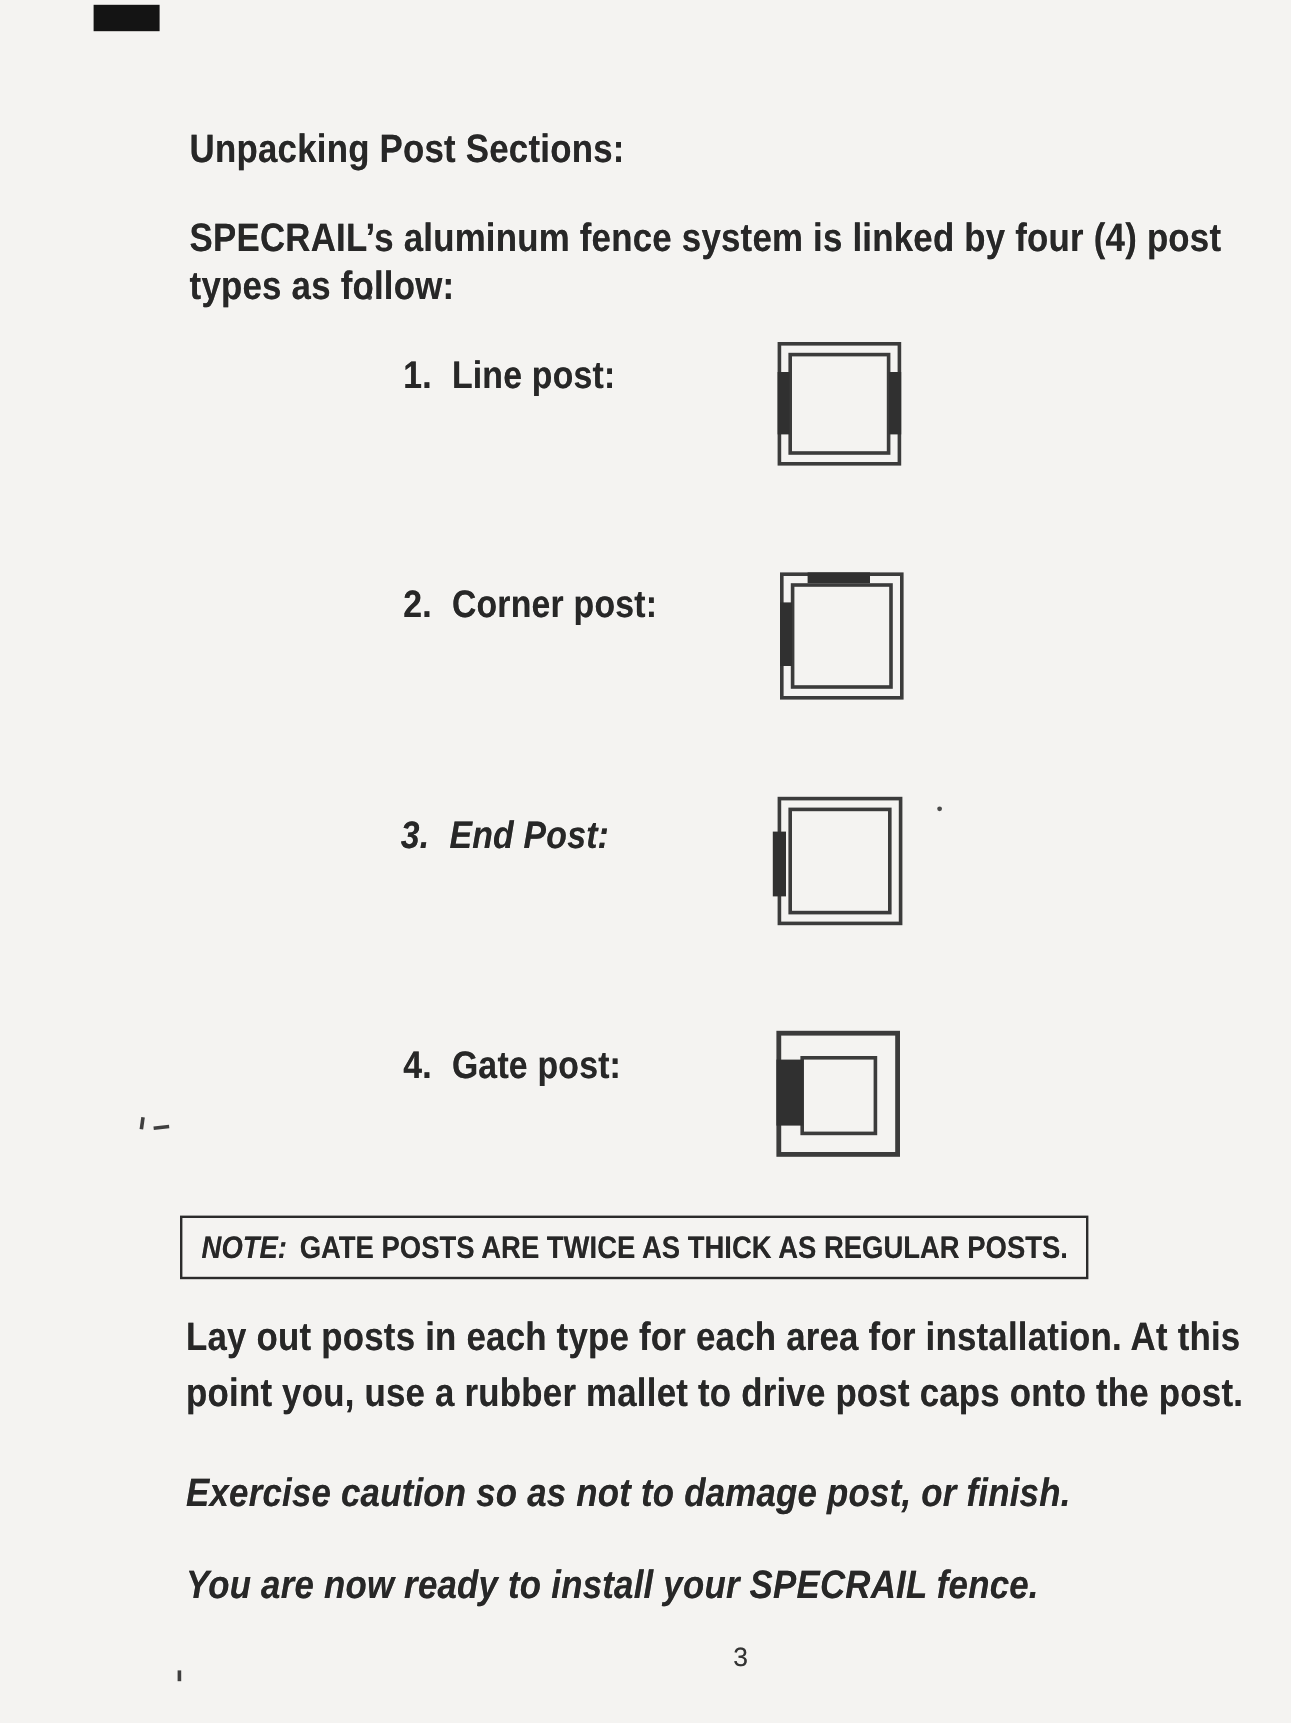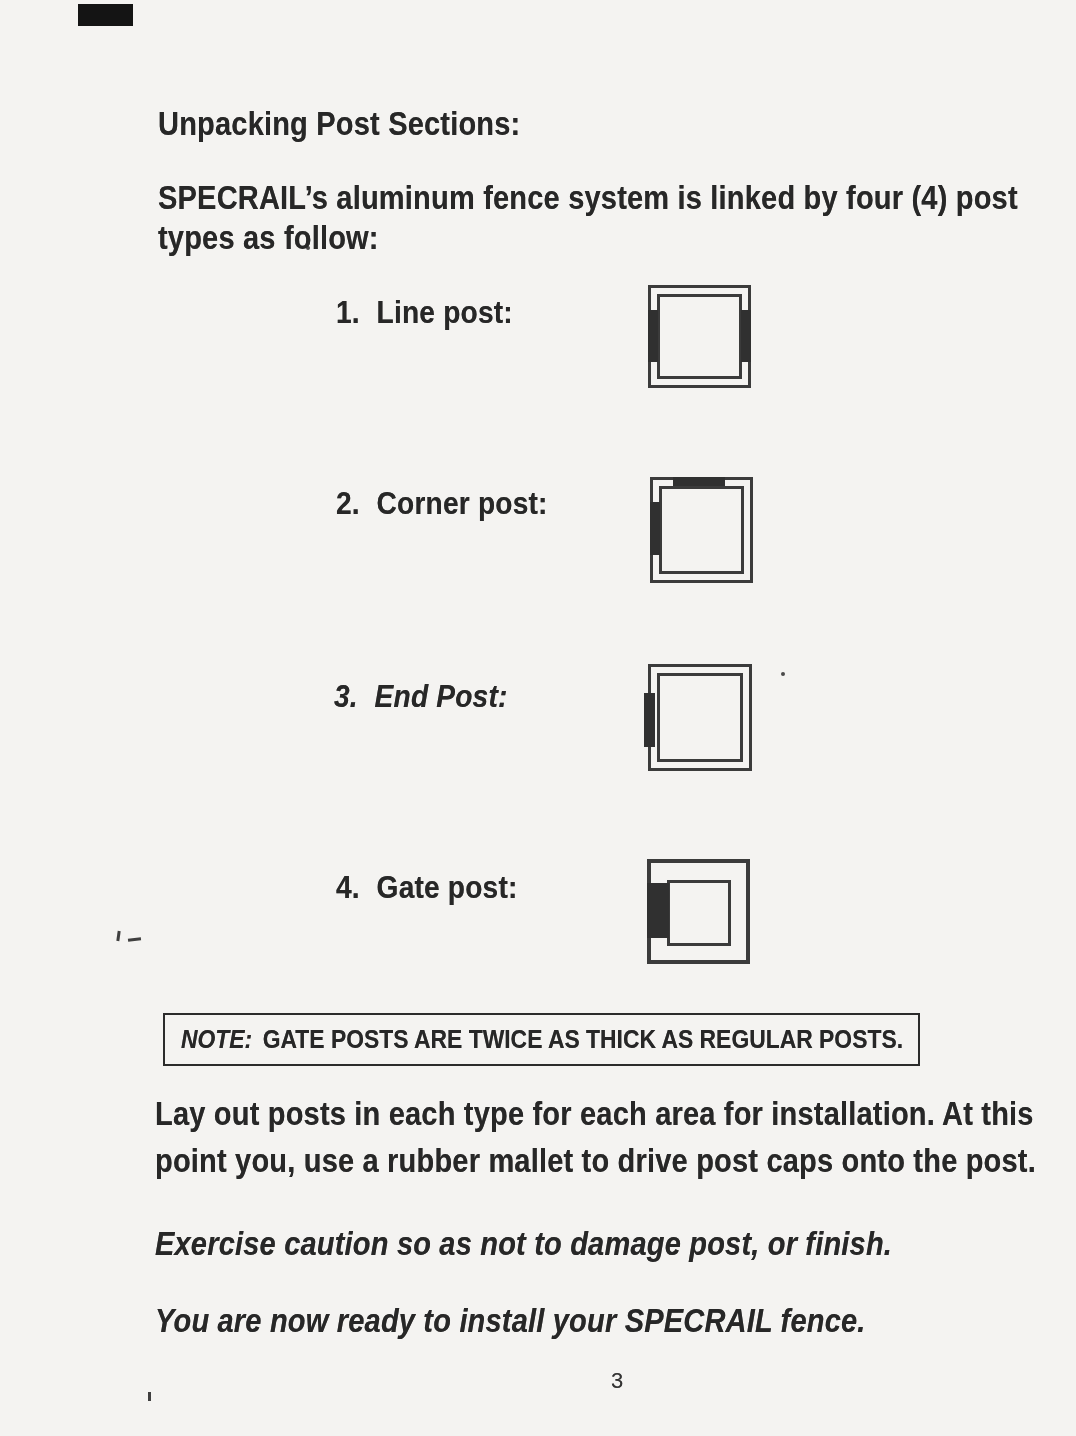--- a/index.html
+++ b/index.html
@@ -126,21 +126,21 @@
   </div>
 
   <div class="cond label" style="left:291px;top:869px;">
     <span class="num">4.</span><span>Gate post:</span>
   </div>
   <div class="diag gate" style="left:602px;top:859px;width:103px;height:105px;">
     <div class="inner" style="left:16px;top:17px;width:64px;height:66px;"></div>
     <div class="bar" style="left:-4px;top:20px;width:22px;height:55px;"></div>
   </div>
 
-  <div class="notebox" style="left:118px;top:1013px;width:757px;height:53px;">
+  <div class="notebox" style="left:105px;top:1013px;width:757px;height:53px;">
     <div class="note-line">
       <span class="prefix">NOTE:</span><span>GATE POSTS ARE TWICE AS THICK AS REGULAR POSTS.</span>
     </div>
   </div>
 
   <div class="cond bodypar" style="left:110px;top:1090px;">
     <span>Lay out posts in each type for each area for installation. At this</span><br>
     <span>point you, use a rubber mallet to drive post caps onto the post.</span>
   </div>
 

